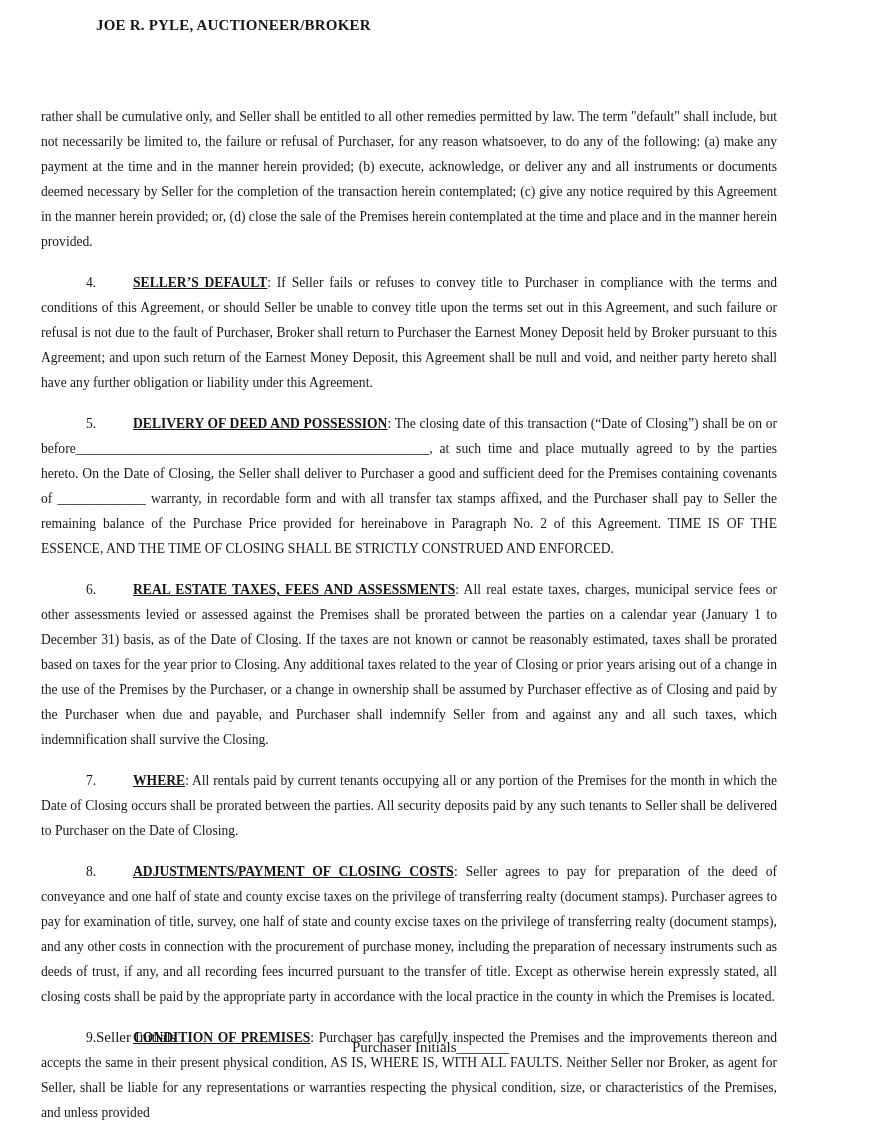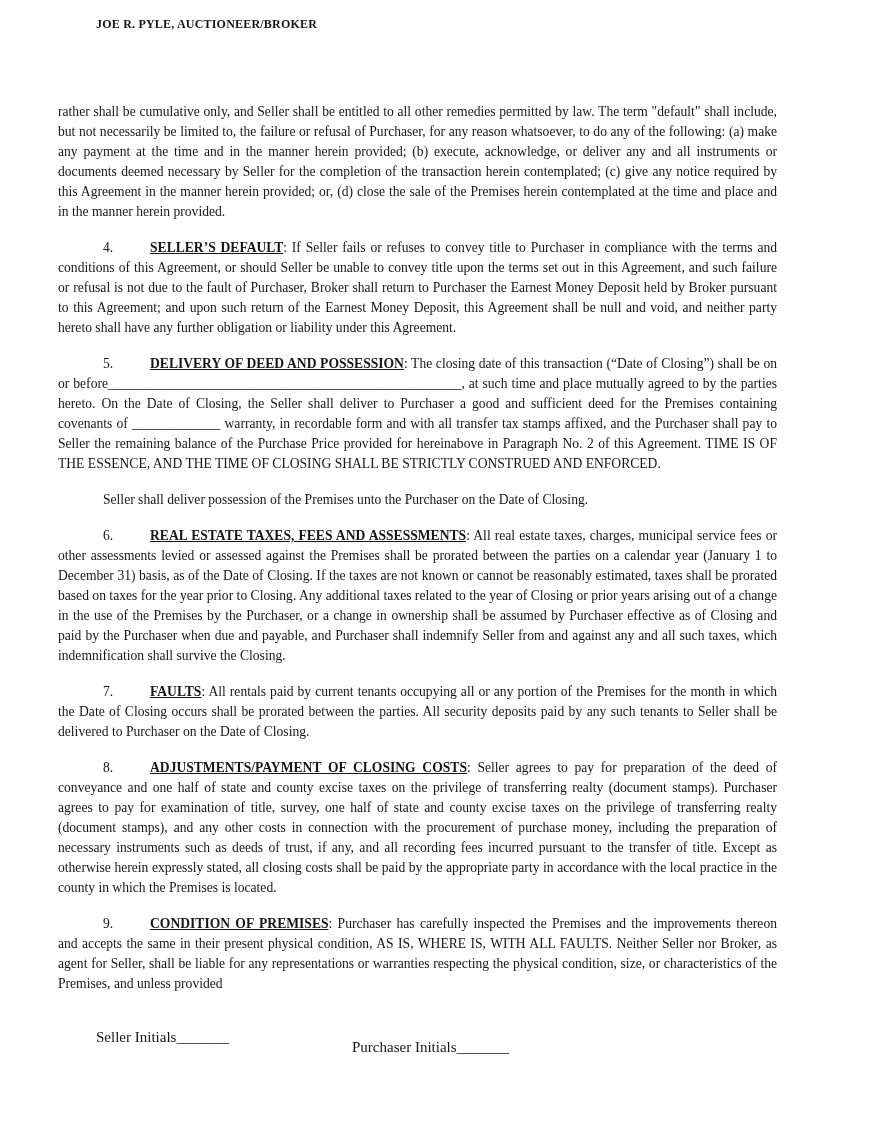--- a/index.html
+++ b/index.html
@@ -12,28 +12,28 @@
     width: 877px;
     height: 1135px;
     background: #ffffff;
     font-family: "Liberation Serif", serif;
     color: #161616;
     overflow: hidden;
   }
   .doc-header {
     padding-top: 17px;
     padding-left: 96px;
-    font-size: 12px;
+    font-size: 15px;
     font-weight: bold;
     letter-spacing: 0.2px;
   }
   .doc-body {
-    margin: 70px 100px 0 58px;
+    margin: 70px 100px 0 41px;
     font-size: 13.6px;
-    line-height: 20px;
+    line-height: 25px;
   }
   .para {
     margin: 0 0 16px 0;
     text-align: justify;
   }
   .pnum {
     display: inline-block;
     margin-left: 45px;
     width: 47px;
   }
@@ -72,25 +72,24 @@
   <div class="doc-header">JOE R. PYLE, AUCTIONEER/BROKER</div>
 
   <div class="doc-body">
 
     <p class="para"><span>rather shall be cumulative only, and Seller shall be entitled to all other remedies permitted by law. The term "default" shall include, but not necessarily be limited to, the failure or refusal of Purchaser, for any reason whatsoever, to do any of the following: (a) make any payment at the time and in the manner herein provided; (b) execute, acknowledge, or deliver any and all instruments or documents deemed necessary by Seller for the completion of the transaction herein contemplated; (c) give any notice required by this Agreement in the manner herein provided; or, (d) close the sale of the Premises herein contemplated at the time and place and in the manner herein provided.</span></p>
 
     <p class="para"><span class="pnum">4.</span><span class="phead">SELLER’S DEFAULT</span><span>:  If Seller fails or refuses to convey title to Purchaser in compliance with the terms and conditions of this Agreement, or should Seller be unable to convey title upon the terms set out in this Agreement, and such failure or refusal is not due to the fault of Purchaser, Broker shall return to Purchaser the Earnest Money Deposit held by Broker pursuant to this Agreement; and upon such return of the Earnest Money Deposit, this Agreement shall be null and void, and neither party hereto shall have any further obligation or liability under this Agreement.</span></p>
 
     <p class="para"><span class="pnum">5.</span><span class="phead">DELIVERY OF DEED AND POSSESSION</span><span>: The closing date of this transaction (“Date of Closing”) shall be on or before____________________________________________________, at such time and place mutually agreed to by the parties hereto. On the Date of Closing, the Seller shall deliver to Purchaser a good and sufficient deed for the Premises containing covenants of _____________ warranty, in recordable form and with all transfer tax stamps affixed, and the Purchaser shall pay to Seller the remaining balance of the Purchase Price provided for hereinabove in Paragraph No. 2 of this Agreement. TIME IS OF THE ESSENCE, AND THE TIME OF CLOSING SHALL BE STRICTLY CONSTRUED AND ENFORCED.</span></p>
 
-    <p class="para indented"><span>Seller shall deliver possession of the Premises unto the Purchaser on the Date of Closing.</span></p>
 
     <p class="para"><span class="pnum">6.</span><span class="phead">REAL ESTATE TAXES, FEES AND ASSESSMENTS</span><span>: All real estate taxes, charges, municipal service fees or other assessments levied or assessed against the Premises shall be prorated between the parties on a calendar year (January 1 to December 31) basis, as of the Date of Closing. If the taxes are not known or cannot be reasonably estimated, taxes shall be prorated based on taxes for the year prior to Closing. Any additional taxes related to the year of Closing or prior years arising out of a change in the use of the Premises by the Purchaser, or a change in ownership shall be assumed by Purchaser effective as of Closing and paid by the Purchaser when due and payable, and Purchaser shall indemnify Seller from and against any and all such taxes, which indemnification shall survive the Closing.</span></p>
 
-    <p class="para"><span class="pnum">7.</span><span class="phead">FAULTS</span><span>: All rentals paid by current tenants occupying all or any portion of the Premises for the month in which the Date of Closing occurs shall be prorated between the parties. All security deposits paid by any such tenants to Seller shall be delivered to Purchaser on the Date of Closing.</span></p>
+    <p class="para"><span class="pnum">7.</span><span class="phead">WHERE</span><span>: All rentals paid by current tenants occupying all or any portion of the Premises for the month in which the Date of Closing occurs shall be prorated between the parties. All security deposits paid by any such tenants to Seller shall be delivered to Purchaser on the Date of Closing.</span></p>
 
     <p class="para"><span class="pnum">8.</span><span class="phead">ADJUSTMENTS/PAYMENT OF CLOSING COSTS</span><span>:  Seller agrees to pay for preparation of the deed of conveyance and one half of state and county excise taxes on the privilege of transferring realty (document stamps). Purchaser agrees to pay for examination of title, survey, one half of state and county excise taxes on the privilege of transferring realty (document stamps), and any other costs in connection with the procurement of purchase money, including the preparation of necessary instruments such as deeds of trust, if any, and all recording fees incurred pursuant to the transfer of title. Except as otherwise herein expressly stated, all closing costs shall be paid by the appropriate party in accordance with the local practice in the county in which the Premises is located.</span></p>
 
     <p class="para"><span class="pnum">9.</span><span class="phead">CONDITION OF PREMISES</span><span>: Purchaser has carefully inspected the Premises and the improvements thereon and accepts the same in their present physical condition, AS IS, WHERE IS, WITH ALL FAULTS. Neither Seller nor Broker, as agent for Seller, shall be liable for any representations or warranties respecting the physical condition, size, or characteristics of the Premises, and unless provided</span></p>
 
   </div>
 
   <div class="doc-footer">
     <span class="footer-seller"><span>Seller Initials</span><span>_______</span></span>
     <span class="footer-purchaser"><span>Purchaser Initials</span><span>_______</span></span>

